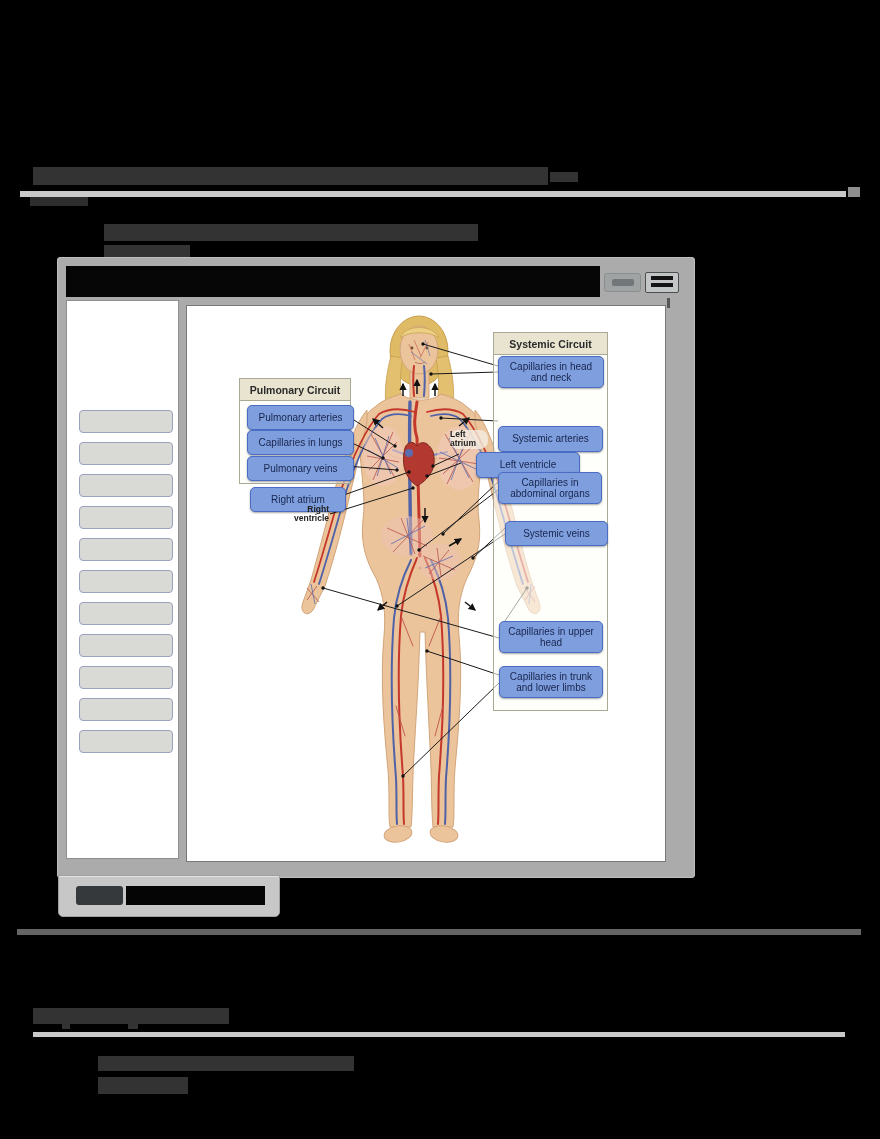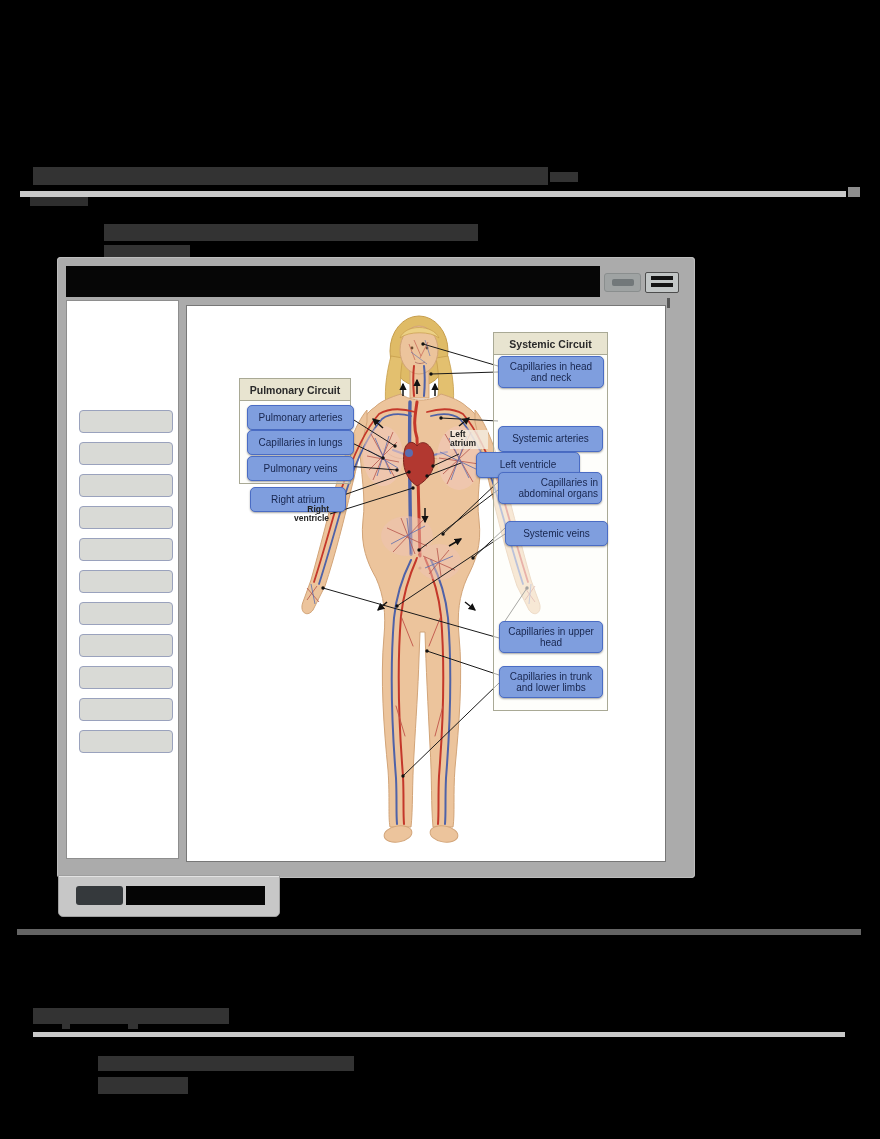--- a/index.html
+++ b/index.html
@@ -29,21 +29,21 @@
   .panel{position:absolute;background:rgba(254,254,248,0.62);border:1px solid #a9a995;z-index:2;}
   .panel-h{height:21px;background:#e8e4d0;border-bottom:1px solid #a9a995;
            display:flex;align-items:center;justify-content:center;
            font-size:10.5px;font-weight:bold;color:#2a2a2a;}
 
   .lbl{position:absolute;z-index:3;background:#7f9ede;border:1px solid #4a6cc4;border-radius:5px;
        color:#17254d;font-size:10px;line-height:1.15;text-align:center;
        display:flex;align-items:center;justify-content:center;padding:1px 3px;
        box-shadow:0 1px 2px rgba(0,0,0,0.35);cursor:pointer;}
   .ann{position:absolute;z-index:3;font-size:8.5px;font-weight:bold;color:#222;line-height:1.1;
-       background:rgba(244,238,226,0.8);}
+       background:rgba(244,238,226,0.8);border-radius:8px;}
   .ann-r{text-align:right;background:transparent;}
 
   .footer-tab{left:58px;top:875px;width:222px;height:42px;background:#c7c7c7;
               border:1px solid #9f9f9f;border-radius:0 0 5px 5px;
               box-shadow:inset 0 1px 0 #e2e2e2;}
   .footer-btn{left:76px;top:886px;width:47px;height:19px;background:#35393c;border-radius:3px;cursor:pointer;}
   .footer-red{left:126px;top:886px;width:139px;height:19px;background:#050505;}
 
   .div-light{background:#c9c9c9;}
   .div-mid{background:#646464;}
@@ -245,21 +245,21 @@
       <div class="panel-h">Pulmonary Circuit</div>
     </div>
 
     <div class="lbl" style="left:60px;top:99px;width:99px;height:21px;">Pulmonary arteries</div>
     <div class="lbl" style="left:60px;top:124px;width:99px;height:21px;">Capillaries in lungs</div>
     <div class="lbl" style="left:60px;top:150px;width:99px;height:21px;">Pulmonary veins</div>
     <div class="lbl" style="left:63px;top:181px;width:88px;height:21px;">Right atrium</div>
     <div class="lbl" style="left:311px;top:50px;width:98px;height:28px;">Capillaries in head and neck</div>
     <div class="lbl" style="left:311px;top:104px;width:97px;height:22px;margin-top:16px;">Systemic arteries</div>
     <div class="lbl" style="left:274px;top:146px;width:96px;height:22px;margin-left:15px;">Left ventricle</div>
-    <div class="lbl" style="left:311px;top:166px;width:96px;height:28px;text-align:right;">Capillaries in abdominal organs</div>
+    <div class="lbl" style="left:311px;top:166px;width:96px;height:28px;">Capillaries in abdominal organs</div>
     <div class="lbl" style="left:318px;top:215px;width:95px;height:21px;">Systemic veins</div>
     <div class="lbl" style="left:312px;top:315px;width:96px;height:28px;">Capillaries in upper head</div>
     <div class="lbl" style="left:312px;top:360px;width:96px;height:28px;">Capillaries in trunk and lower limbs</div>
 
     <div class="ann" style="left:263px;top:124px;width:38px;">Left atrium</div>
     <div class="ann ann-r" style="left:94px;top:199px;width:48px;">Right ventricle</div>
   </div>
 
   <div class="abs footer-tab"></div>
   <div class="abs footer-btn"></div>

